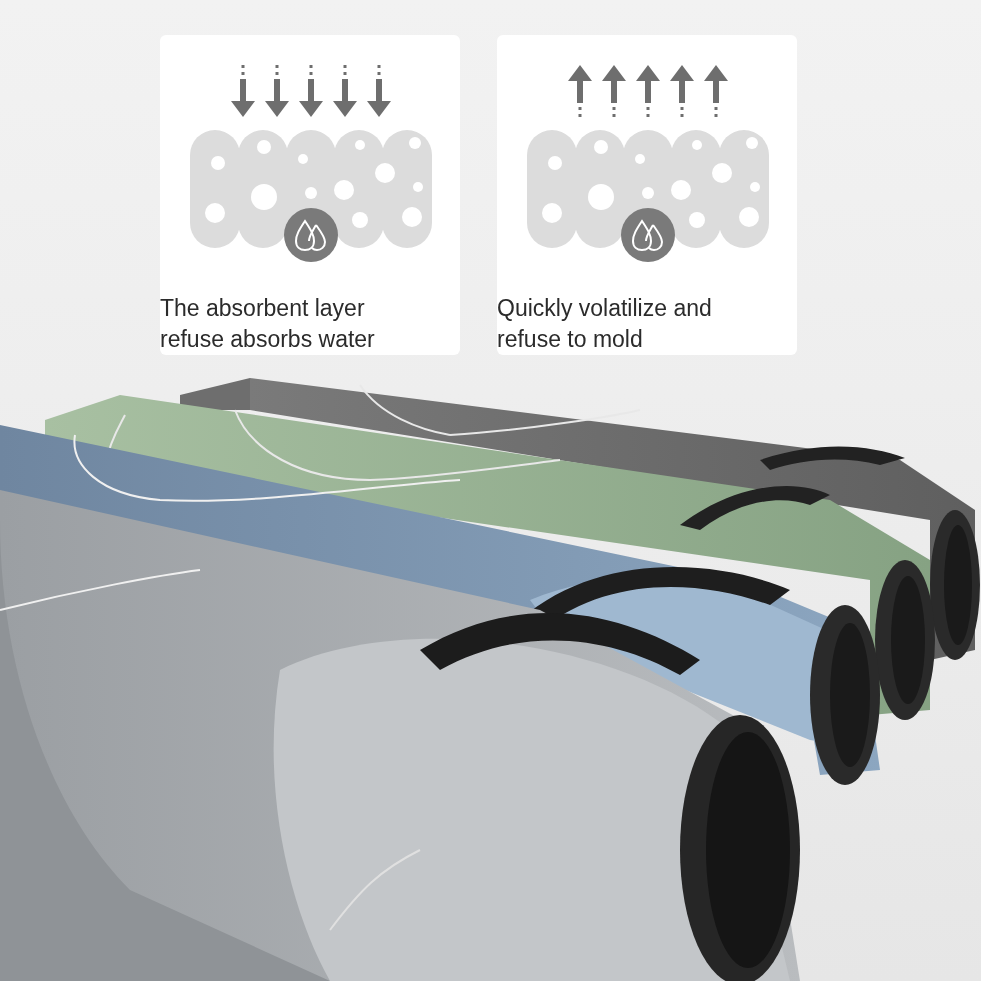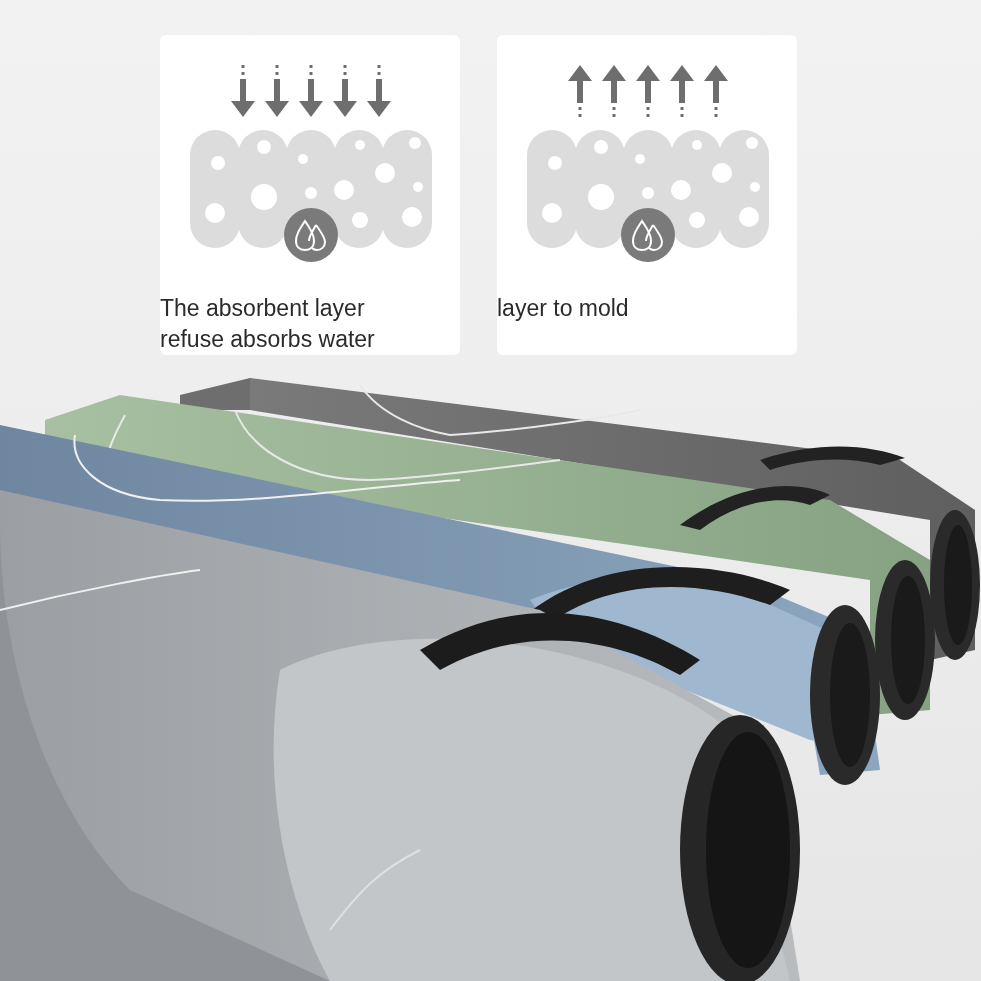--- a/index.html
+++ b/index.html
@@ -158,21 +158,22 @@
         <circle cx="258" cy="152" r="5"></circle>
         <circle cx="252" cy="182" r="10"></circle>
     </g>
     <g>
       <circle cx="151" cy="200" r="27" fill="#7a7a7a"></circle>
       <path d="M145 186 C139 195 136 200 136 206 C136 212 140 215 145 215 C150 215 154 212 154 206 C154 200 151 195 145 186 Z" fill="none" stroke="#fff" stroke-width="2"></path>
       <path d="M156 190 C152 197 149 201 149 206 M156 190 C161 197 165 202 165 207 C165 212 161 215 157 215 C155 215 153 214 152 213" fill="none" stroke="#fff" stroke-width="2"></path>
     </g>
   </svg>
   <div class="caption">
-    <span>layer to mold</span>
+    <span>Quickly volatilize and</span>
+    <span>refuse to mold</span>
   </div>
 </div>
 
 <svg class="mats" width="981" height="611" viewBox="0 0 981 611">
   <defs>
     <linearGradient id="gDark" x1="0" y1="0" x2="1" y2="0">
       <stop offset="0" stop-color="#7a7a7a"></stop>
         <stop offset="1" stop-color="#5f5f5f"></stop>
     </linearGradient>
     <linearGradient id="gGreen" x1="0" y1="0" x2="1" y2="0">

